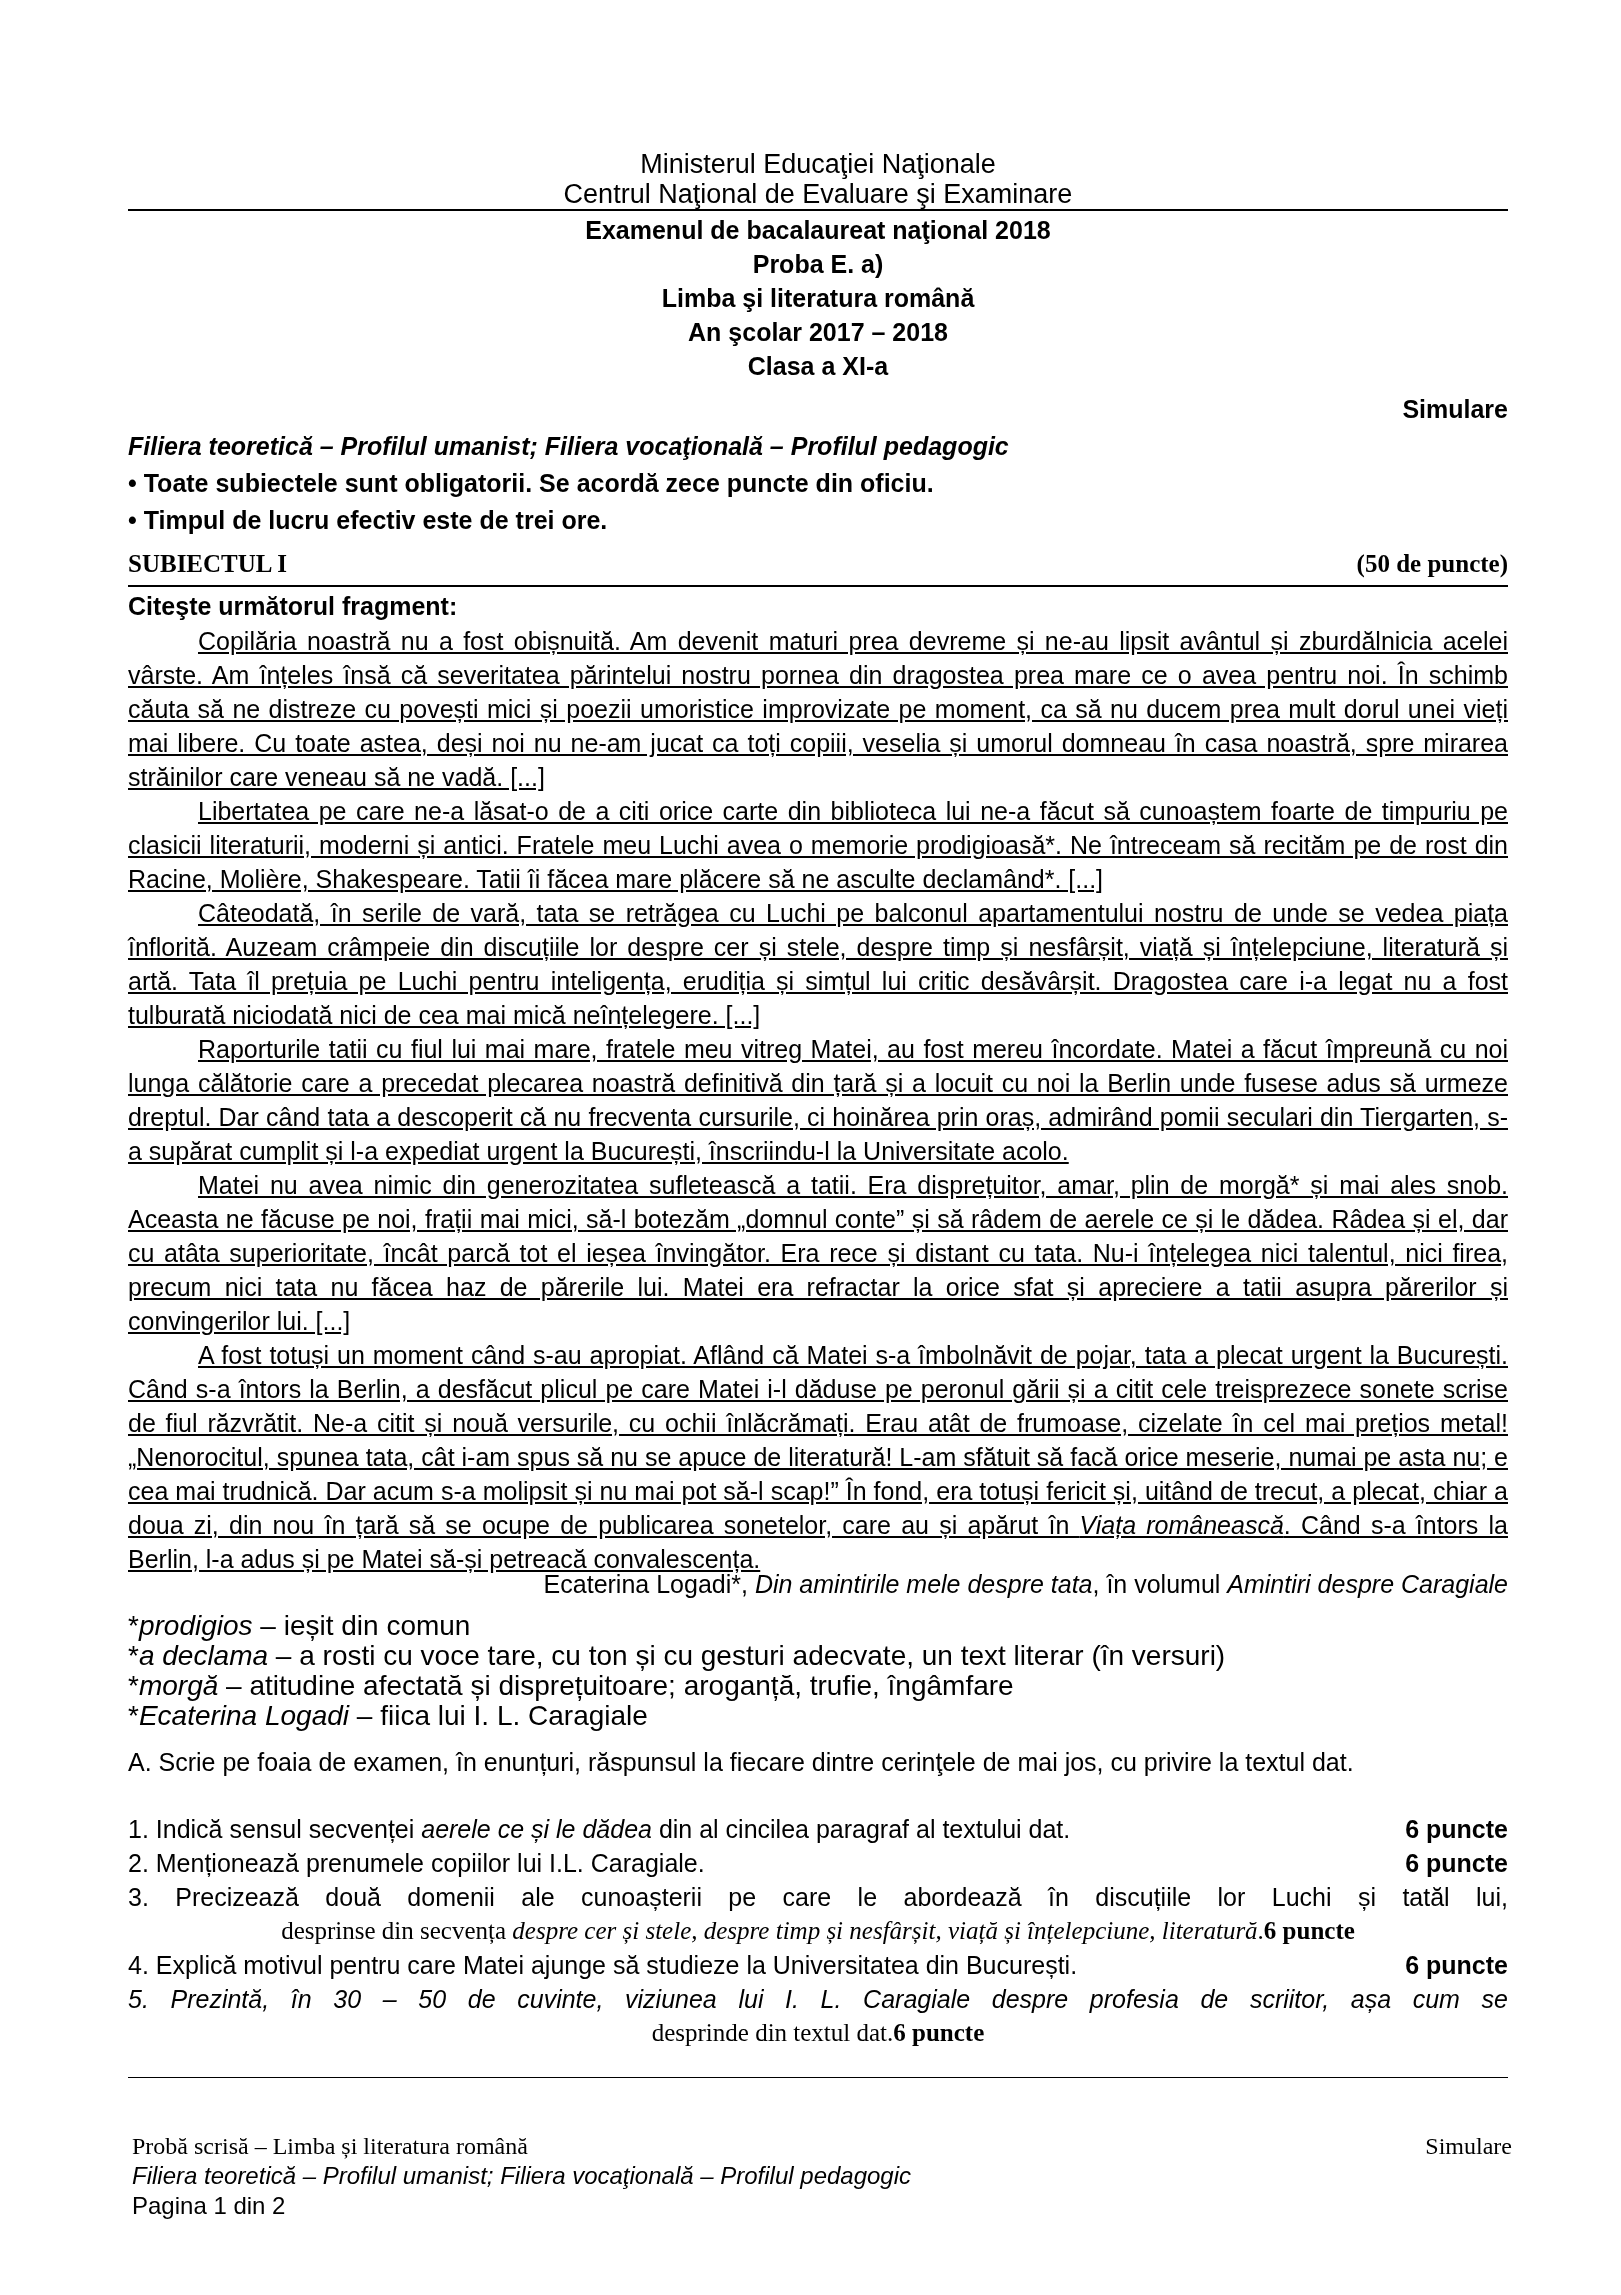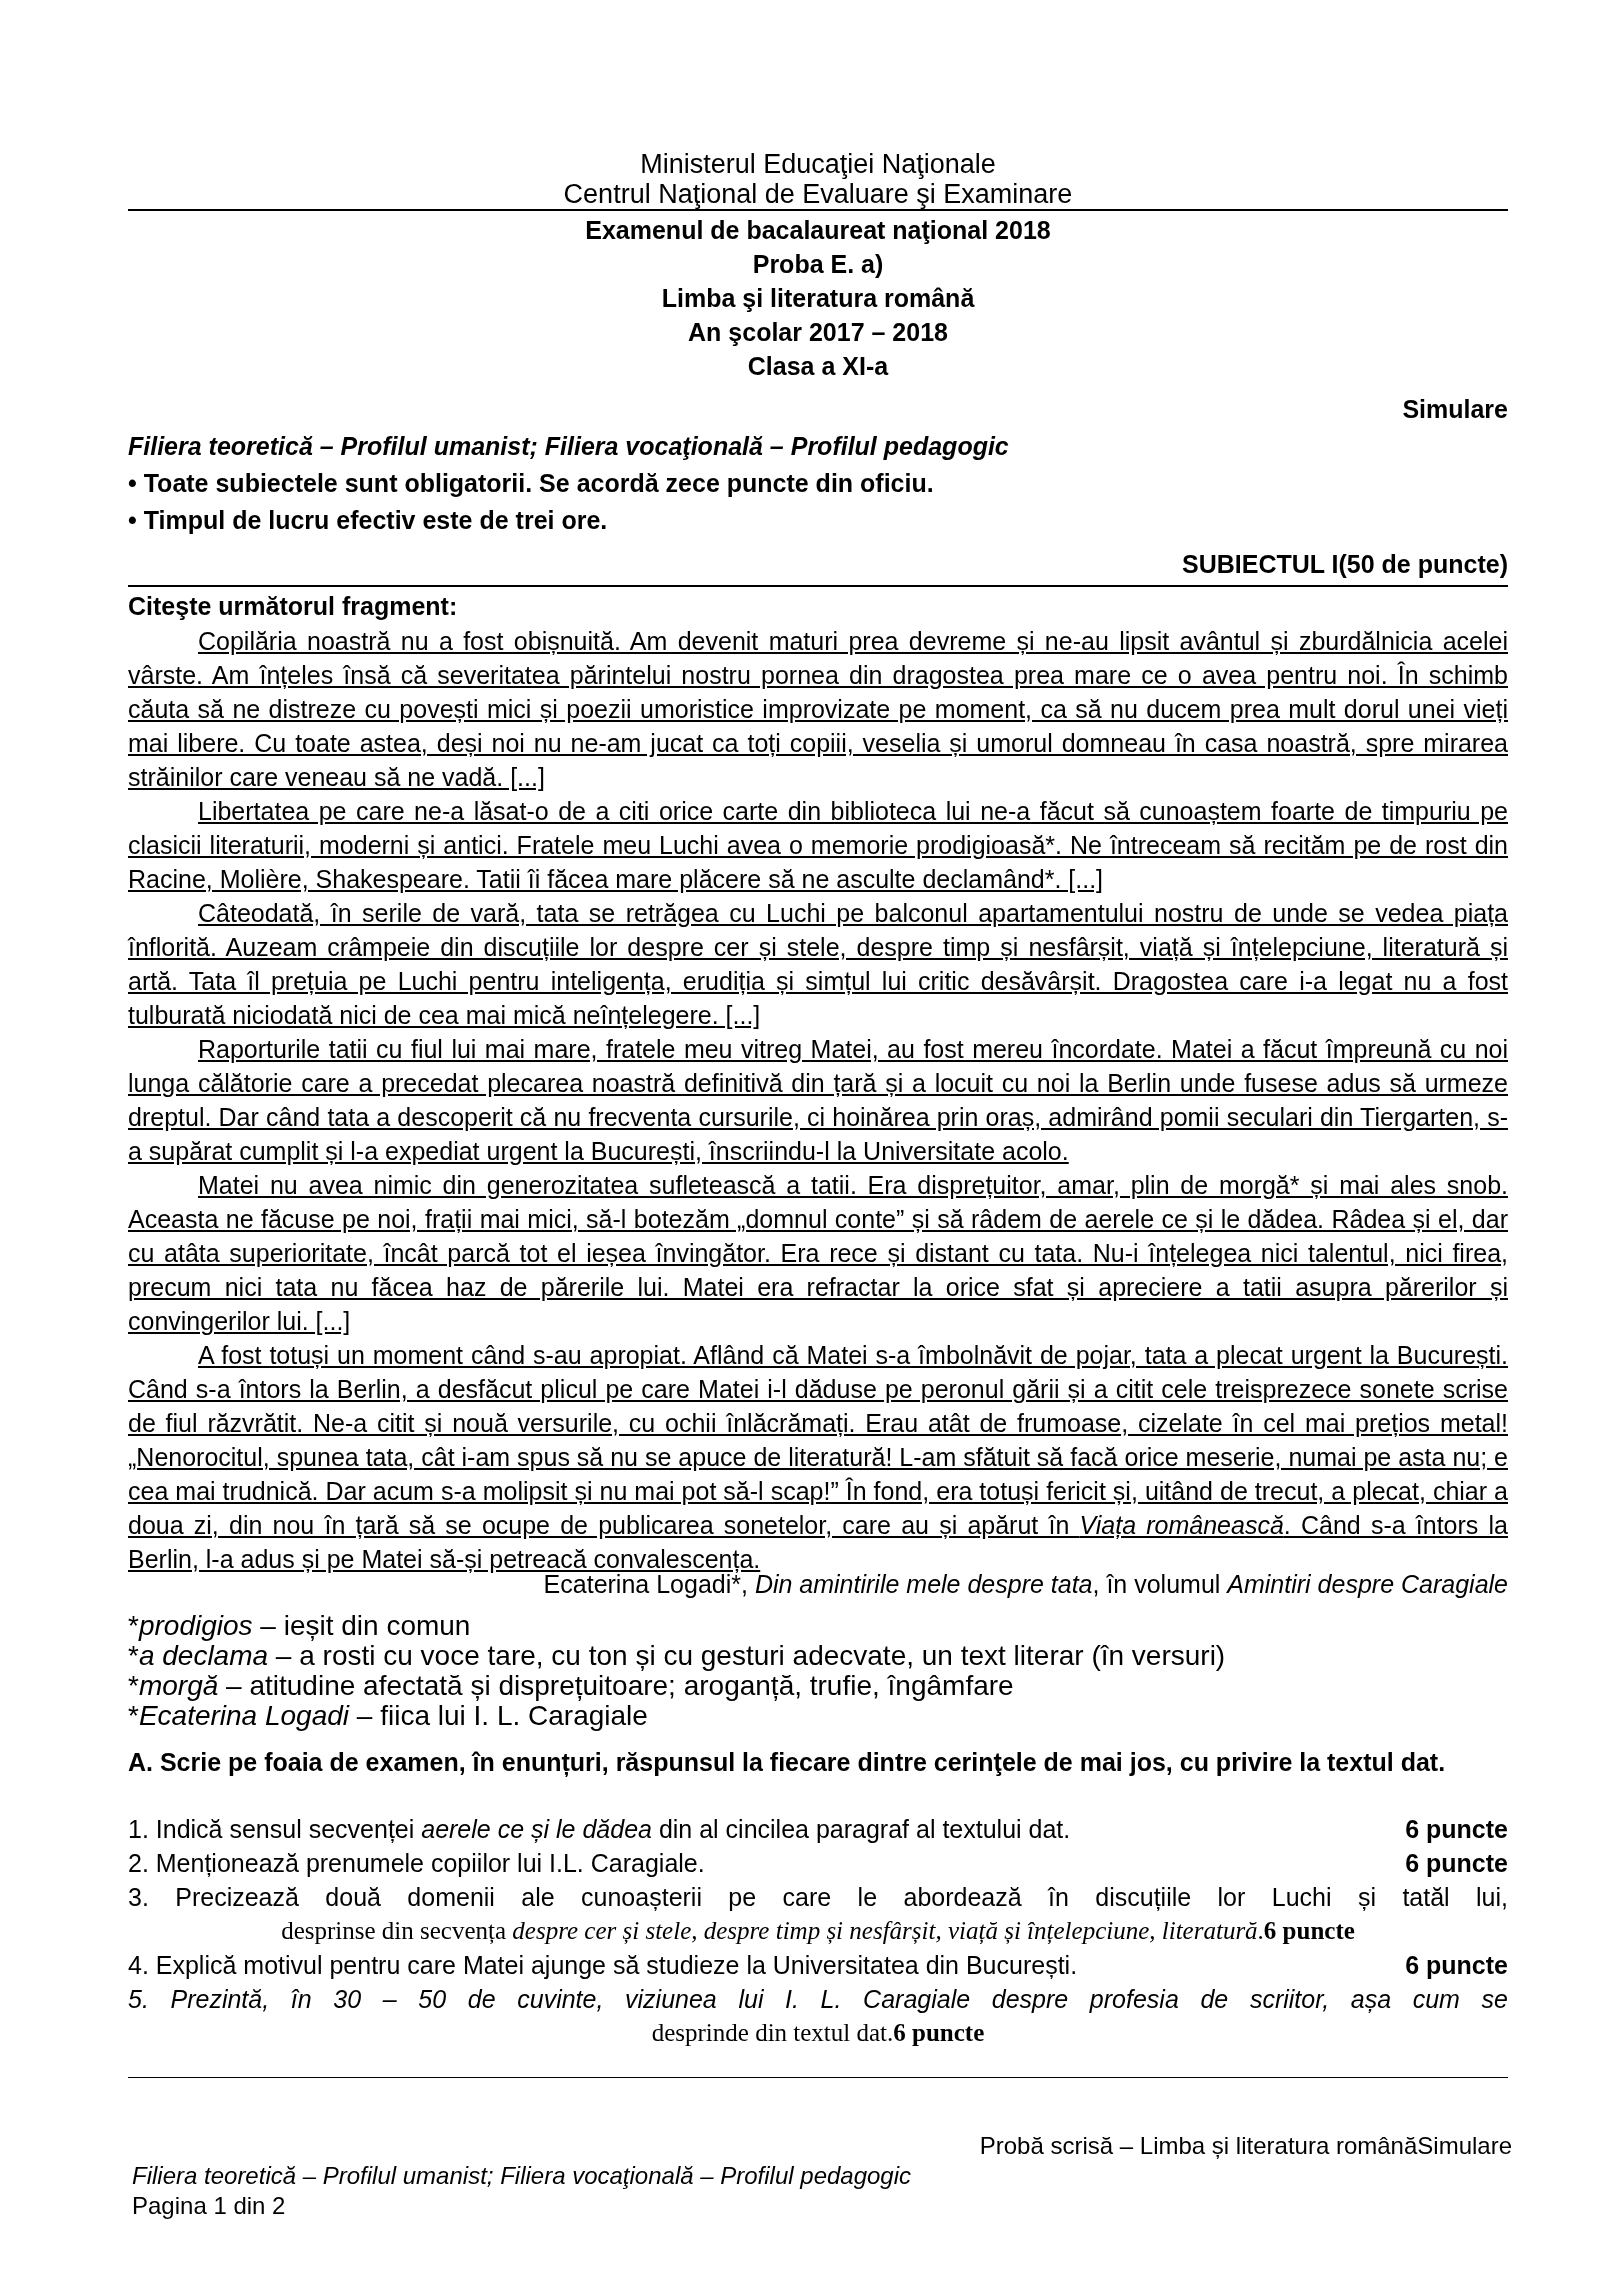--- a/index.html
+++ b/index.html
@@ -30,38 +30,38 @@
     border-top: 2.5px solid #000;
   }
   .title-block {
     position: absolute; left: 0; top: 213px; width: 1380px;
     font-size: 25px; line-height: 34px; font-weight: bold; text-align: center;
   }
   .line {
     position: absolute; left: 0; width: 1380px;
     font-size: 25px; line-height: 34px; white-space: nowrap;
   }
-  .flex-line { display: flex; justify-content: flex-end; }
+  .flex-line { display: flex; justify-content: space-between; font-family: Liberation Serif, serif; }
   .passage {
     position: absolute; left: 0; top: 624px; width: 1380px;
     font-size: 25px; line-height: 34px; text-align: justify; text-decoration: underline;
   }
   .passage p { margin: 0; text-indent: 70px; }
   .attribution {
     position: absolute; left: 0; top: 1567px; width: 1380px;
     font-size: 25px; line-height: 34px; text-align: right;
   }
   .footnotes {
     position: absolute; left: 0; top: 1611px; width: 1380px;
     font-size: 28px; line-height: 30px;
   }
   .footnotes div { white-space: nowrap; }
   .task-intro {
     position: absolute; left: 0; top: 1745px; width: 1380px;
-    font-size: 25px; line-height: 34px; font-weight: bold; text-align: justify;
+    font-size: 25px; line-height: 34px; font-weight: normal; text-align: justify;
   }
   .questions {
     position: absolute; left: 0; top: 1812px; width: 1380px;
     font-size: 25px; line-height: 34px;
   }
   .q { position: relative; text-align: justify; }
   .q .pts { font-weight: bold; }
   .q-single { display: flex; justify-content: space-between; white-space: nowrap; }
   .q-multi .last { display: flex; justify-content: center; white-space: nowrap; font-family: Liberation Serif, serif; }
   .footer {

